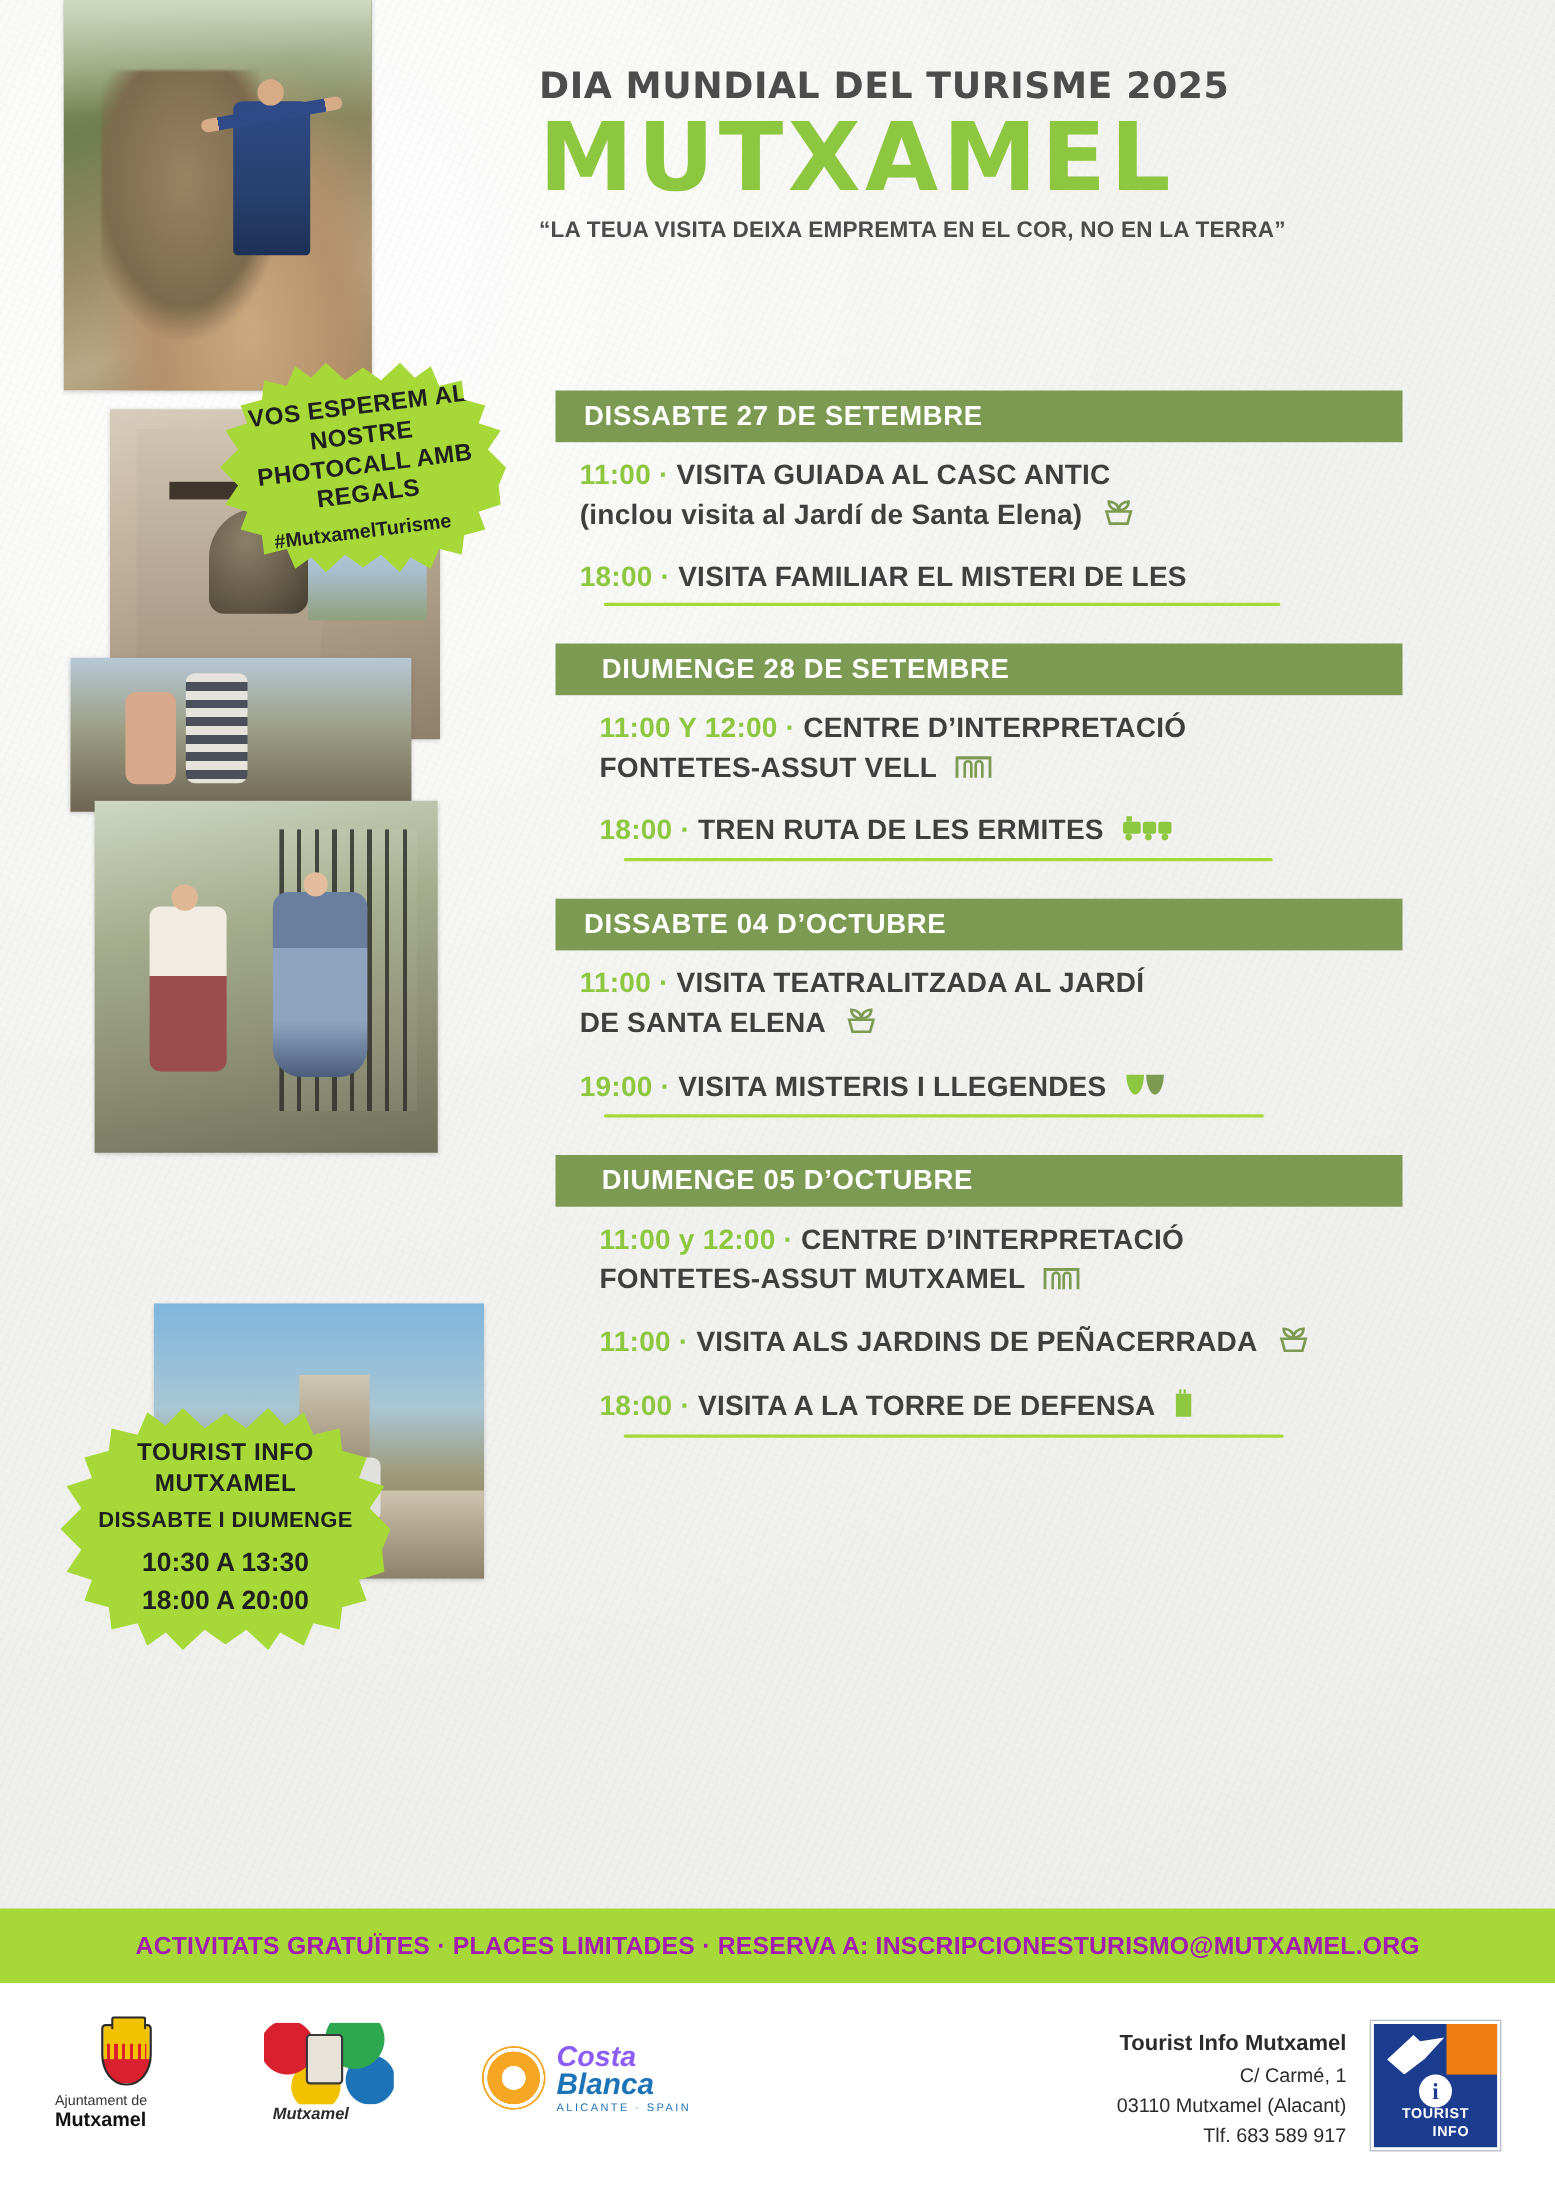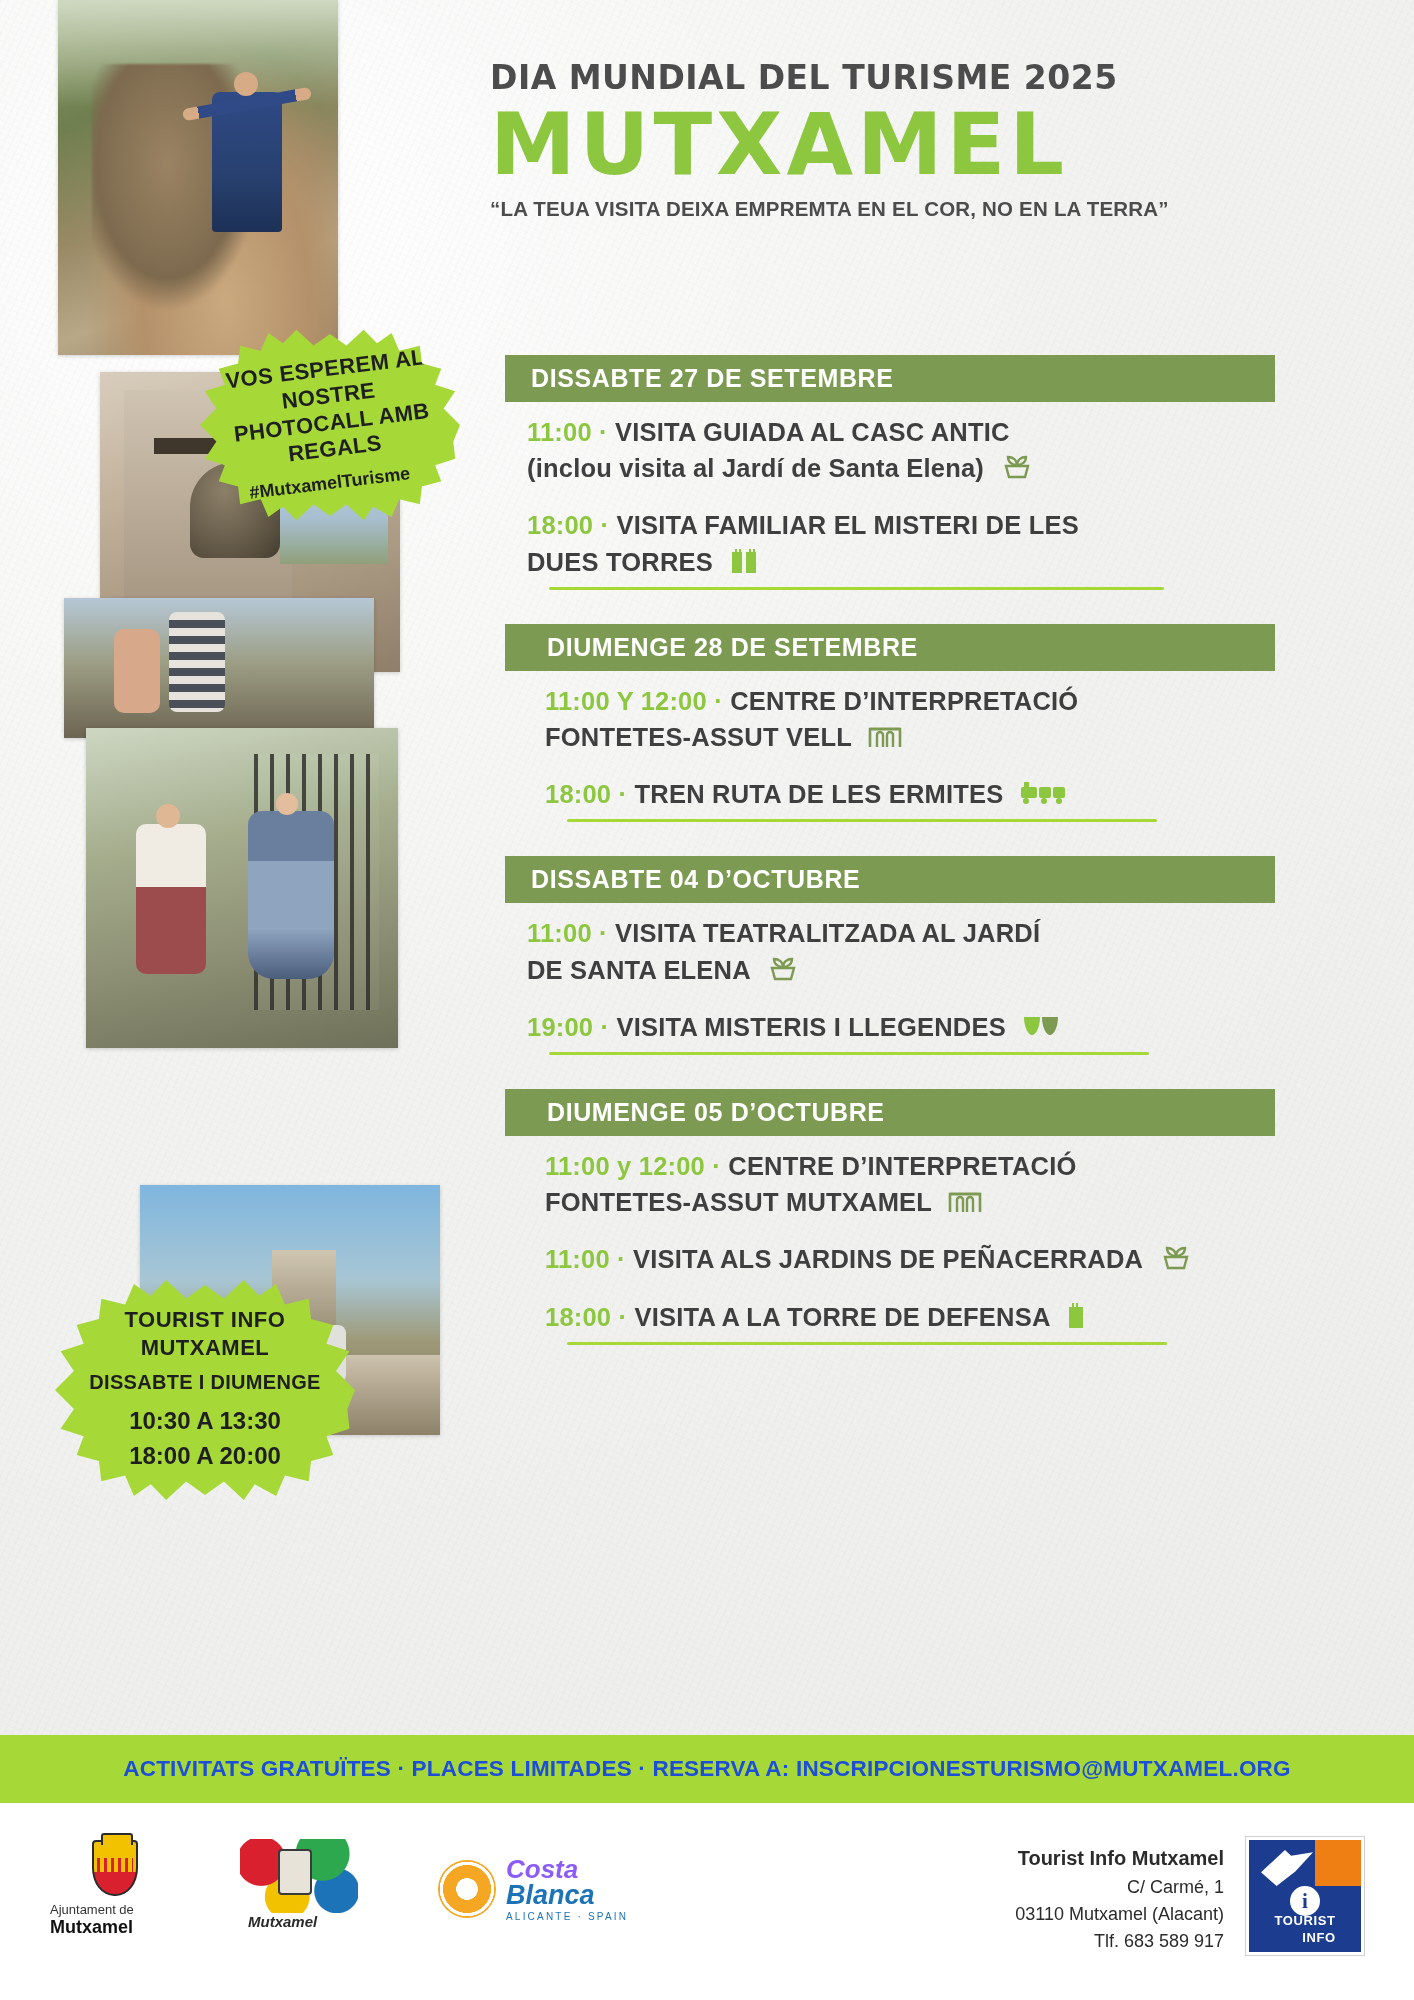--- a/index.html
+++ b/index.html
@@ -227,21 +227,21 @@
   .day-4 .day-bar { padding-left: 42px; }
   .day-2 .events, .day-4 .events { padding-left: 18px; }
 
   
   .strip {
     position: absolute; left: 0; top: 1735px; width: 1414px; height: 68px;
     background: #a6d938;
     display: flex; align-items: center; justify-content: center;
   }
   .strip span {
-    font-weight: 700; font-size: 22.5px; letter-spacing: 0.2px; color: #1d4ed8;
+    font-weight: 700; font-size: 22.5px; letter-spacing: 0.2px; color: #a21caf;
     text-transform: uppercase;
   }
 
   
   .footer {
     position: absolute; left: 0; top: 1803px; width: 1414px; height: 197px;
     background: #ffffff;
   }
   .logos { position: absolute; left: 50px; top: 36px; display: flex; align-items: center; gap: 54px; }
   .logo-ajt { width: 130px; text-align: left; }
@@ -405,31 +405,20 @@
                 </svg>
             </span>
           </div>
         </div>
         <div class="ev">
           <div class="ev-line">
             <span class="ev-time">18:00</span>
             <span class="ev-sep">·</span>
             <span>VISITA FAMILIAR EL MISTERI DE LES</span>
           </div>
-          <div class="ev-line">
-            <span>DUES TORRES</span>
-            <span class="ev-ico">
-              <svg width="32" height="30" viewBox="0 0 32 30">
-                  <path d="M3 8h10v21H3z" fill="#8dc63f"></path>
-                  <path d="M17 8h10v21H17z" fill="#8dc63f"></path>
-                  <path d="M3 8h3V5h2v3h2V5h2v3" fill="#8dc63f"></path>
-                  <path d="M17 8h3V5h2v3h2V5h2v3" fill="#8dc63f"></path>
-                </svg>
-            </span>
-          </div>
           <div class="rule"></div>
         </div>
       </div>
     </div>
 
     <div class="day day-2">
       <div class="day-bar bar2">DIUMENGE 28 DE SETEMBRE</div>
       <div class="events">
         <div class="ev">
           <div class="ev-line">

